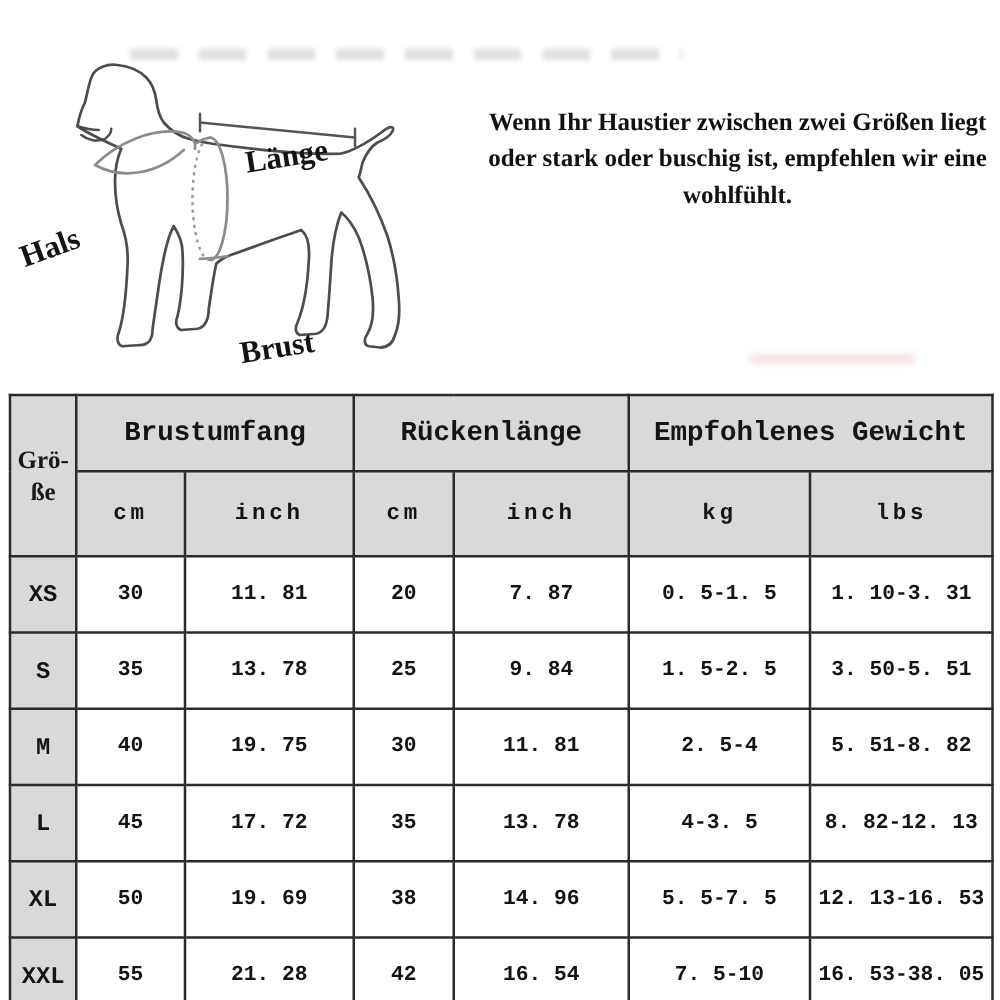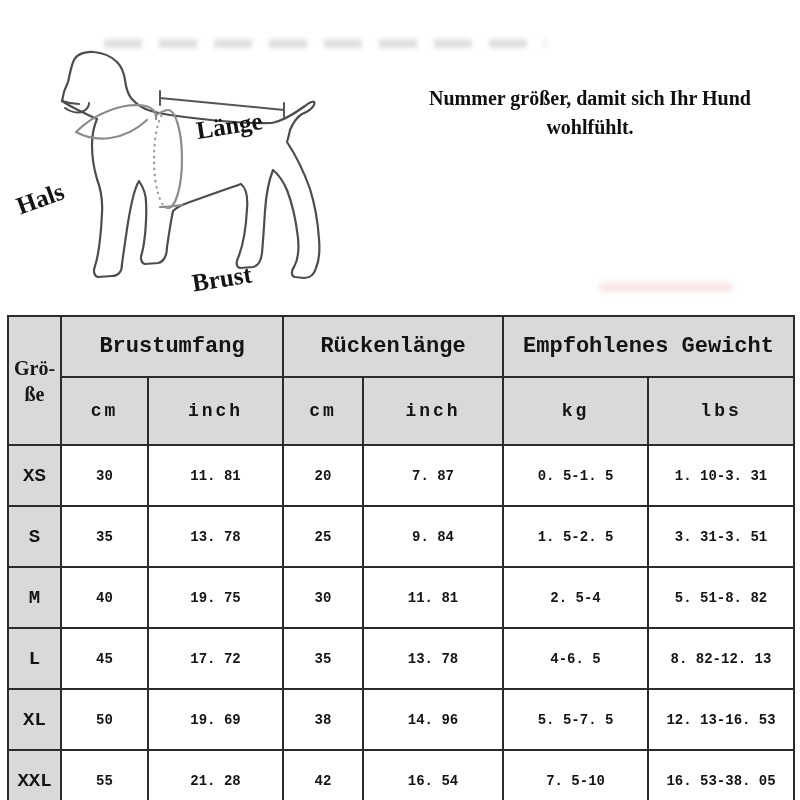--- a/index.html
+++ b/index.html
@@ -27,21 +27,21 @@
   .advice .p2{margin-top:25px;}
 
   
   table.size-chart{position:absolute;left:7px;top:315px;width:786px;border-collapse:collapse;table-layout:fixed;}
   table.size-chart th,table.size-chart td{border:2px solid #2b2b2b;text-align:center;vertical-align:middle;padding:0;}
   .head{background:#d9d9d9;}
   .c-size{background:#d9d9d9;}
   .g-label{font-family:Liberation Mono, monospace;font-weight:700;font-size:22px;color:#141414;}
   .u-label{font-family:"Liberation Mono","DejaVu Sans Mono",monospace;font-weight:700;font-size:18px;letter-spacing:3px;color:#141414;}
   .size-name{font-family:"Liberation Mono","DejaVu Sans Mono",monospace;font-weight:700;font-size:19px;color:#141414;}
-  .val{font-family:"Liberation Mono","DejaVu Sans Mono",monospace;font-weight:700;font-size:14px;color:#141414;background:#ffffff;}
+  .val{font-family:"Liberation Mono","DejaVu Sans Mono",monospace;font-weight:700;font-size:17px;color:#141414;background:#ffffff;}
   .size-head-line{font-weight:700;font-size:20px;line-height:26px;}
   tr.r-group{height:61px;}
   tr.r-units{height:68px;}
   tr.r-data{height:61px;}
 </style>
 </head>
 <body>
 
 <div class="page">
 
@@ -73,21 +73,22 @@
     <path d="M158,160 A14,49 0 0 1 158,62" stroke="#9a9a9a" stroke-width="2" stroke-dasharray="2.5,3.5"></path>
 
     <path d="M150,50 L274,62 M150,43 L150,57 M274,55 L274,69" stroke="#555555" stroke-width="2" stroke-linecap="round"></path>
   </svg>
 
   <div class="diagram-label label-hals">Hals</div>
   <div class="diagram-label label-laenge">Länge</div>
   <div class="diagram-label label-brust">Brust</div>
 
   <div class="advice">
-    <div class="line">Nummer größer, damit sich Ihr Hund</div>
+    <div class="line">Wenn Ihr Haustier zwischen zwei Größen liegt</div>
+    <div class="line">oder stark oder buschig ist, empfehlen wir eine</div>
     <div class="line">wohlfühlt.</div>
   </div>
 
   <table class="size-chart">
     <colgroup>
       <col style="width:53px">
         <col style="width:87px">
         <col style="width:135px">
       <col style="width:80px">
         <col style="width:140px">
@@ -123,38 +124,38 @@
         <td class="val">0. 5-1. 5</td>
         <td class="val">1. 10-3. 31</td>
       </tr>
       <tr class="r-data">
         <th class="c-size size-name">S</th>
         <td class="val">35</td>
         <td class="val">13. 78</td>
         <td class="val">25</td>
         <td class="val">9. 84</td>
         <td class="val">1. 5-2. 5</td>
-        <td class="val">3. 31-3. 51</td>
+        <td class="val">3. 50-5. 51</td>
       </tr>
       <tr class="r-data">
         <th class="c-size size-name">M</th>
         <td class="val">40</td>
         <td class="val">19. 75</td>
         <td class="val">30</td>
         <td class="val">11. 81</td>
         <td class="val">2. 5-4</td>
         <td class="val">5. 51-8. 82</td>
       </tr>
       <tr class="r-data">
         <th class="c-size size-name">L</th>
         <td class="val">45</td>
         <td class="val">17. 72</td>
         <td class="val">35</td>
         <td class="val">13. 78</td>
-        <td class="val">4-6. 5</td>
+        <td class="val">4-3. 5</td>
         <td class="val">8. 82-12. 13</td>
       </tr>
       <tr class="r-data">
         <th class="c-size size-name">XL</th>
         <td class="val">50</td>
         <td class="val">19. 69</td>
         <td class="val">38</td>
         <td class="val">14. 96</td>
         <td class="val">5. 5-7. 5</td>
         <td class="val">12. 13-16. 53</td>

